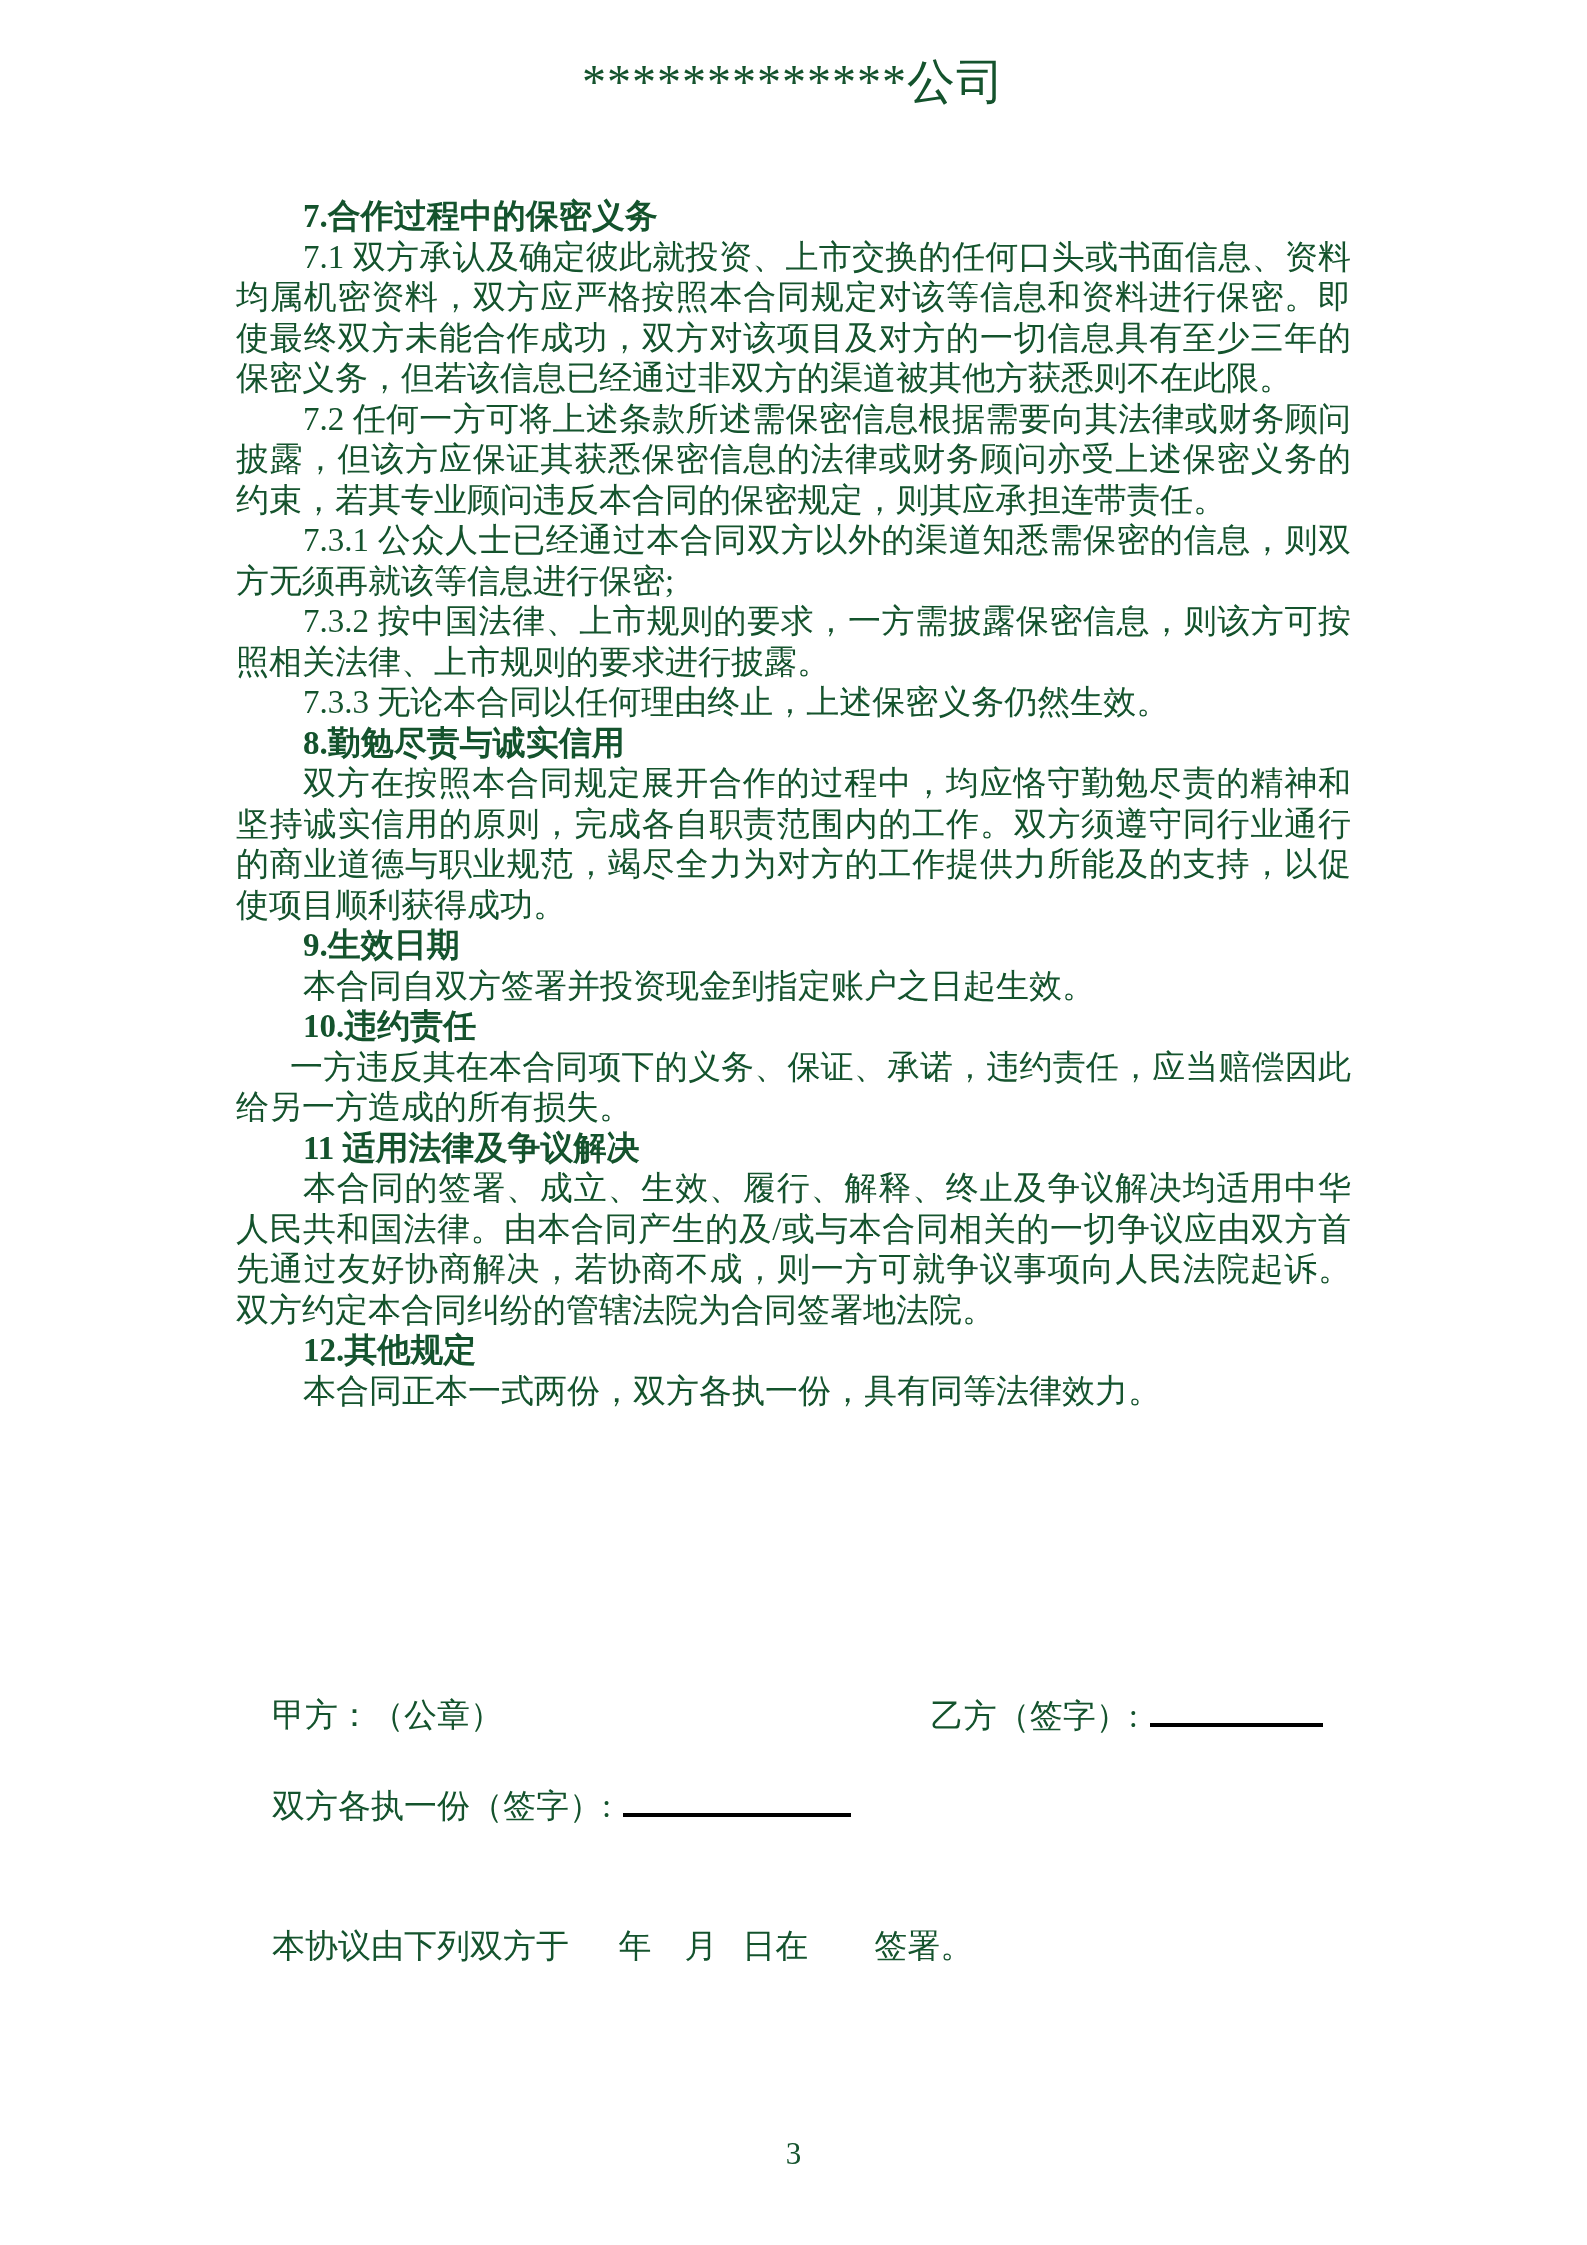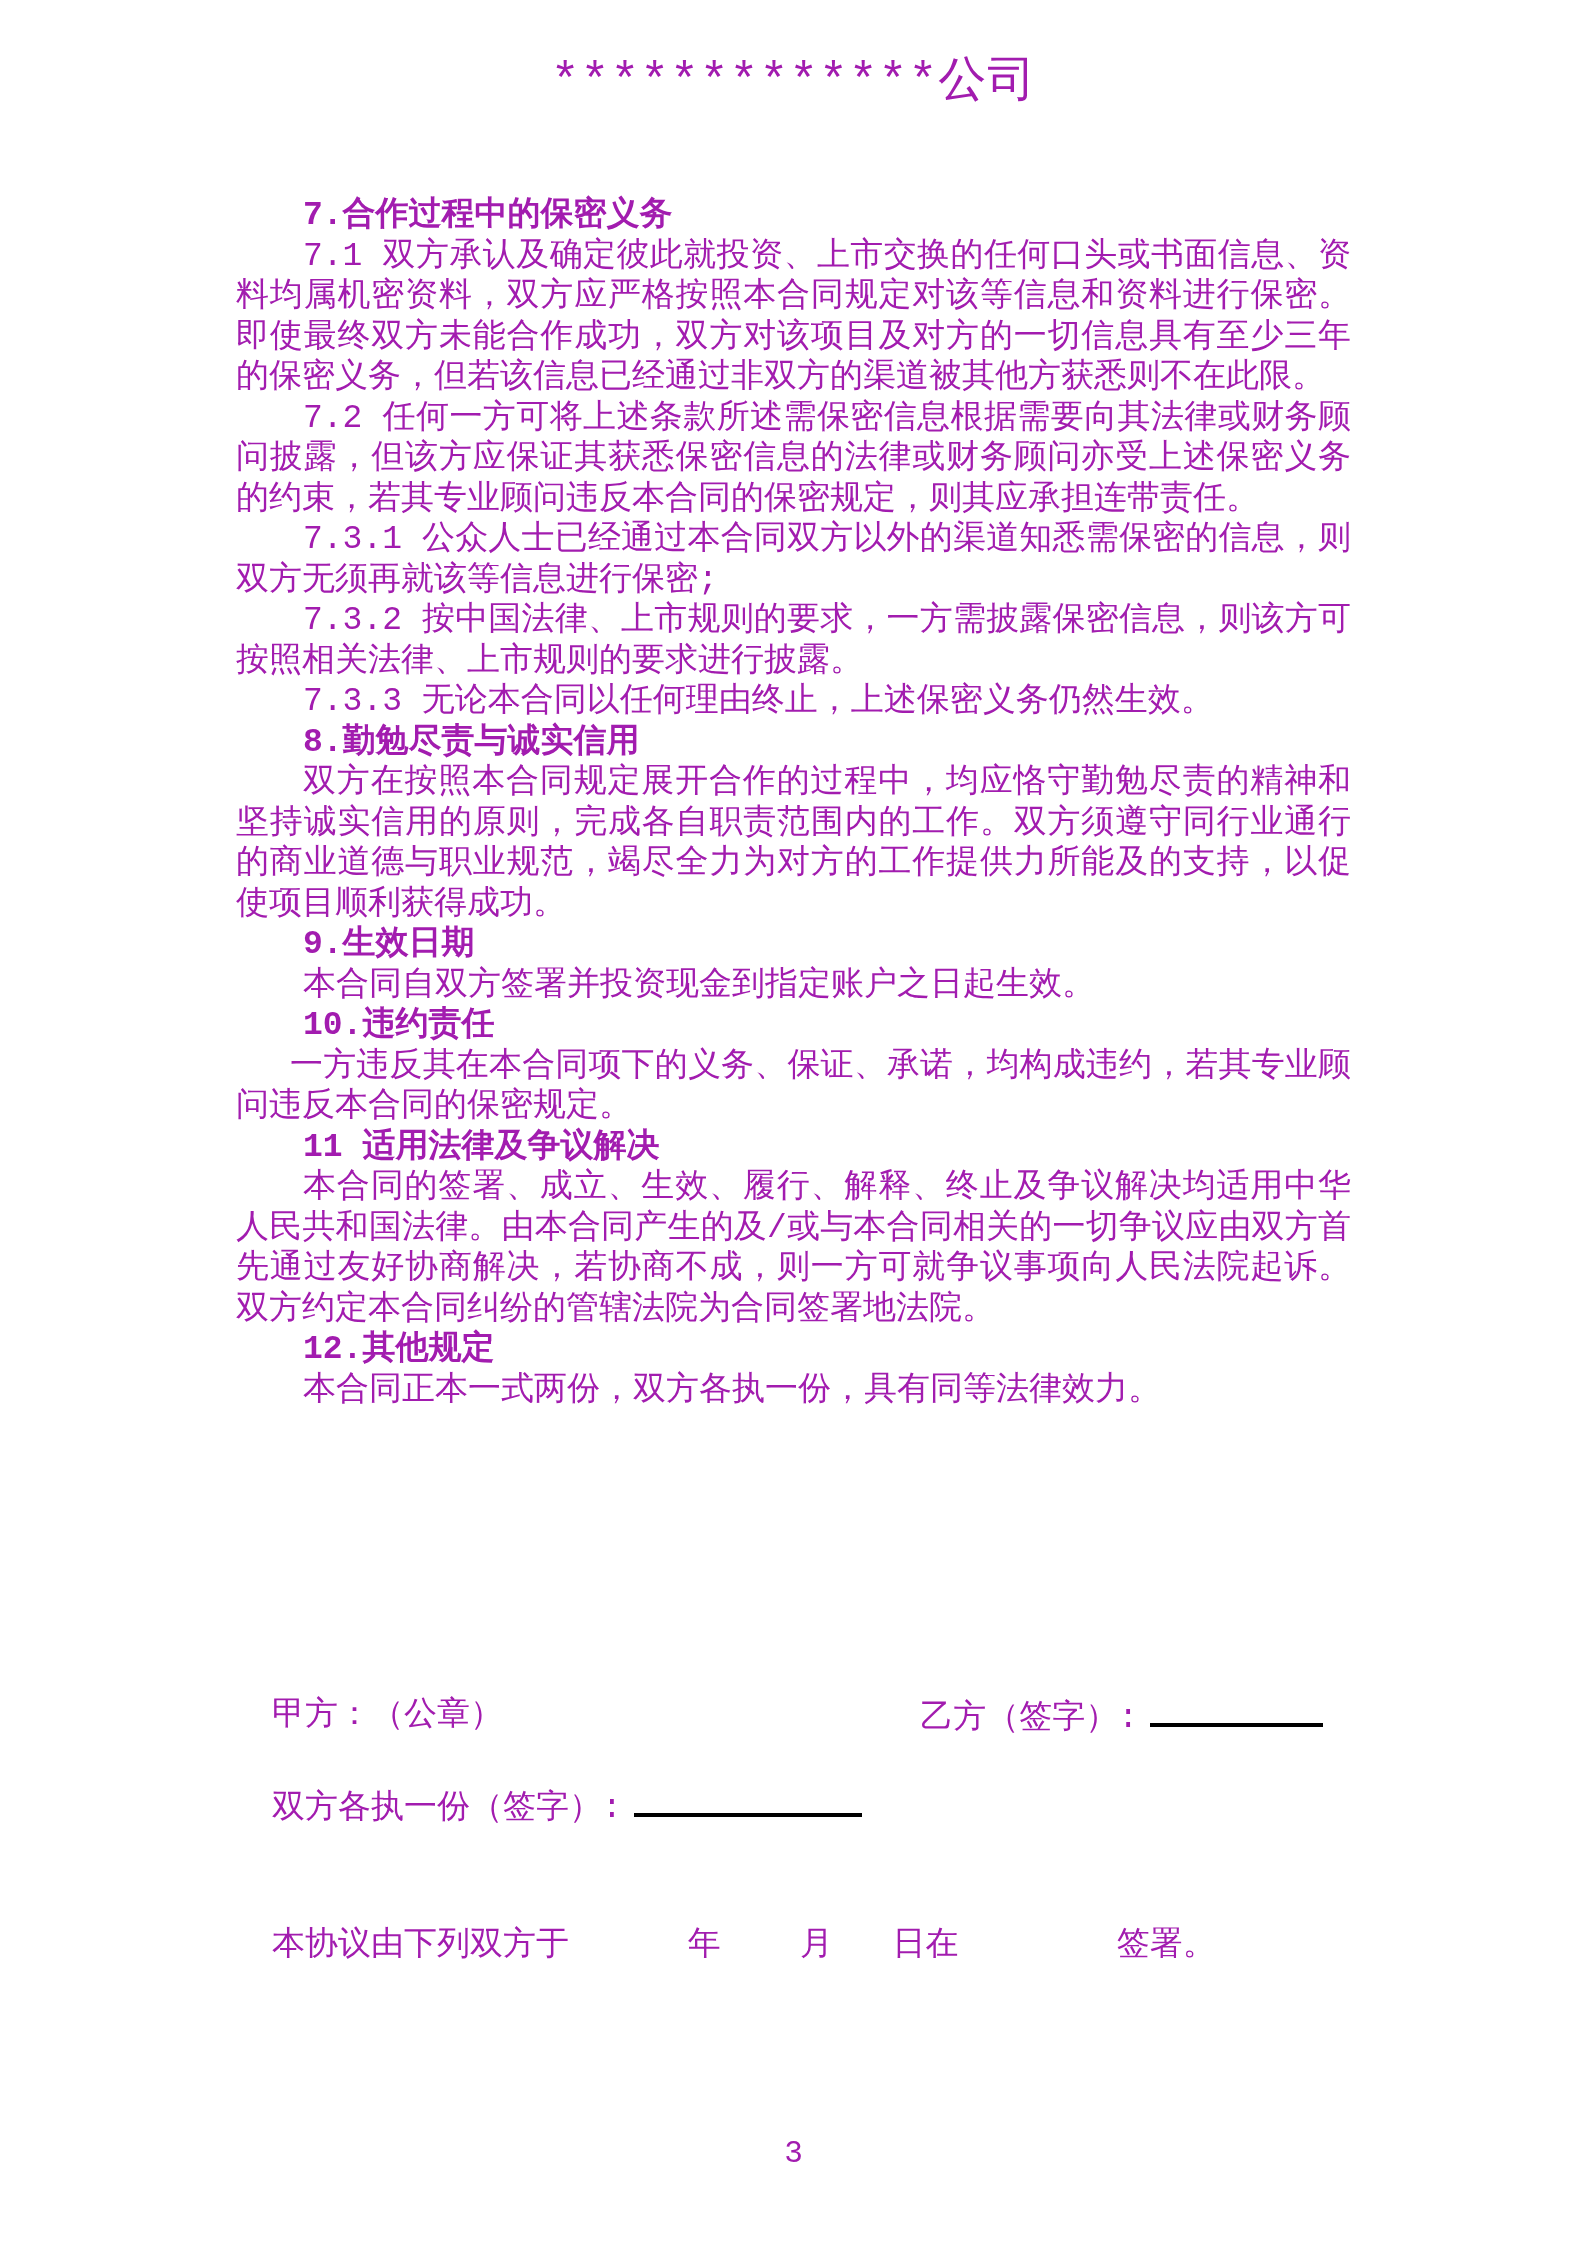--- a/index.html
+++ b/index.html
@@ -6,22 +6,22 @@
     margin: 0;
     padding: 0;
     background: #e8e8e8;
   }
   .page {
     position: relative;
     width: 1587px;
     height: 2245px;
     margin: 0 auto;
     background: #ffffff;
-    color: #a21caf;
-    font-family: Liberation Mono, monospace;
+    color: #14532d;
+    font-family: Liberation Serif, serif;
     overflow: hidden;
   }
   .doc-title {
     position: absolute;
     top: 52px;
     left: 0;
     width: 100%;
     text-align: center;
     font-size: 48px;
     line-height: 60px;
@@ -110,21 +110,21 @@
       <p class="p">双方在按照本合同规定展开合作的过程中，均应恪守勤勉尽责的精神和坚持诚实信用的原则，完成各自职责范围内的工作。双方须遵守同行业通行的商业道德与职业规范，竭尽全力为对方的工作提供力所能及的支持，以促使项目顺利获得成功。</p>
     </section>
 
     <section>
       <h2 class="h">9.生效日期</h2>
       <p class="p">本合同自双方签署并投资现金到指定账户之日起生效。</p>
     </section>
 
     <section>
       <h2 class="h">10.违约责任</h2>
-      <p class="p p-small-indent">一方违反其在本合同项下的义务、保证、承诺，均构成违约，若其专业顾问违反本合同的保密规定。</p>
+      <p class="p p-small-indent">一方违反其在本合同项下的义务、保证、承诺，违约责任，应当赔偿因此给另一方造成的所有损失。</p>
     </section>
 
     <section>
       <h2 class="h">11 适用法律及争议解决</h2>
       <p class="p">本合同的签署、成立、生效、履行、解释、终止及争议解决均适用中华人民共和国法律。由本合同产生的及/或与本合同相关的一切争议应由双方首先通过友好协商解决，若协商不成，则一方可就争议事项向人民法院起诉。双方约定本合同纠纷的管辖法院为合同签署地法院。</p>
     </section>
 
     <section>
       <h2 class="h">12.其他规定</h2>
       <p class="p">本合同正本一式两份，双方各执一份，具有同等法律效力。</p>

